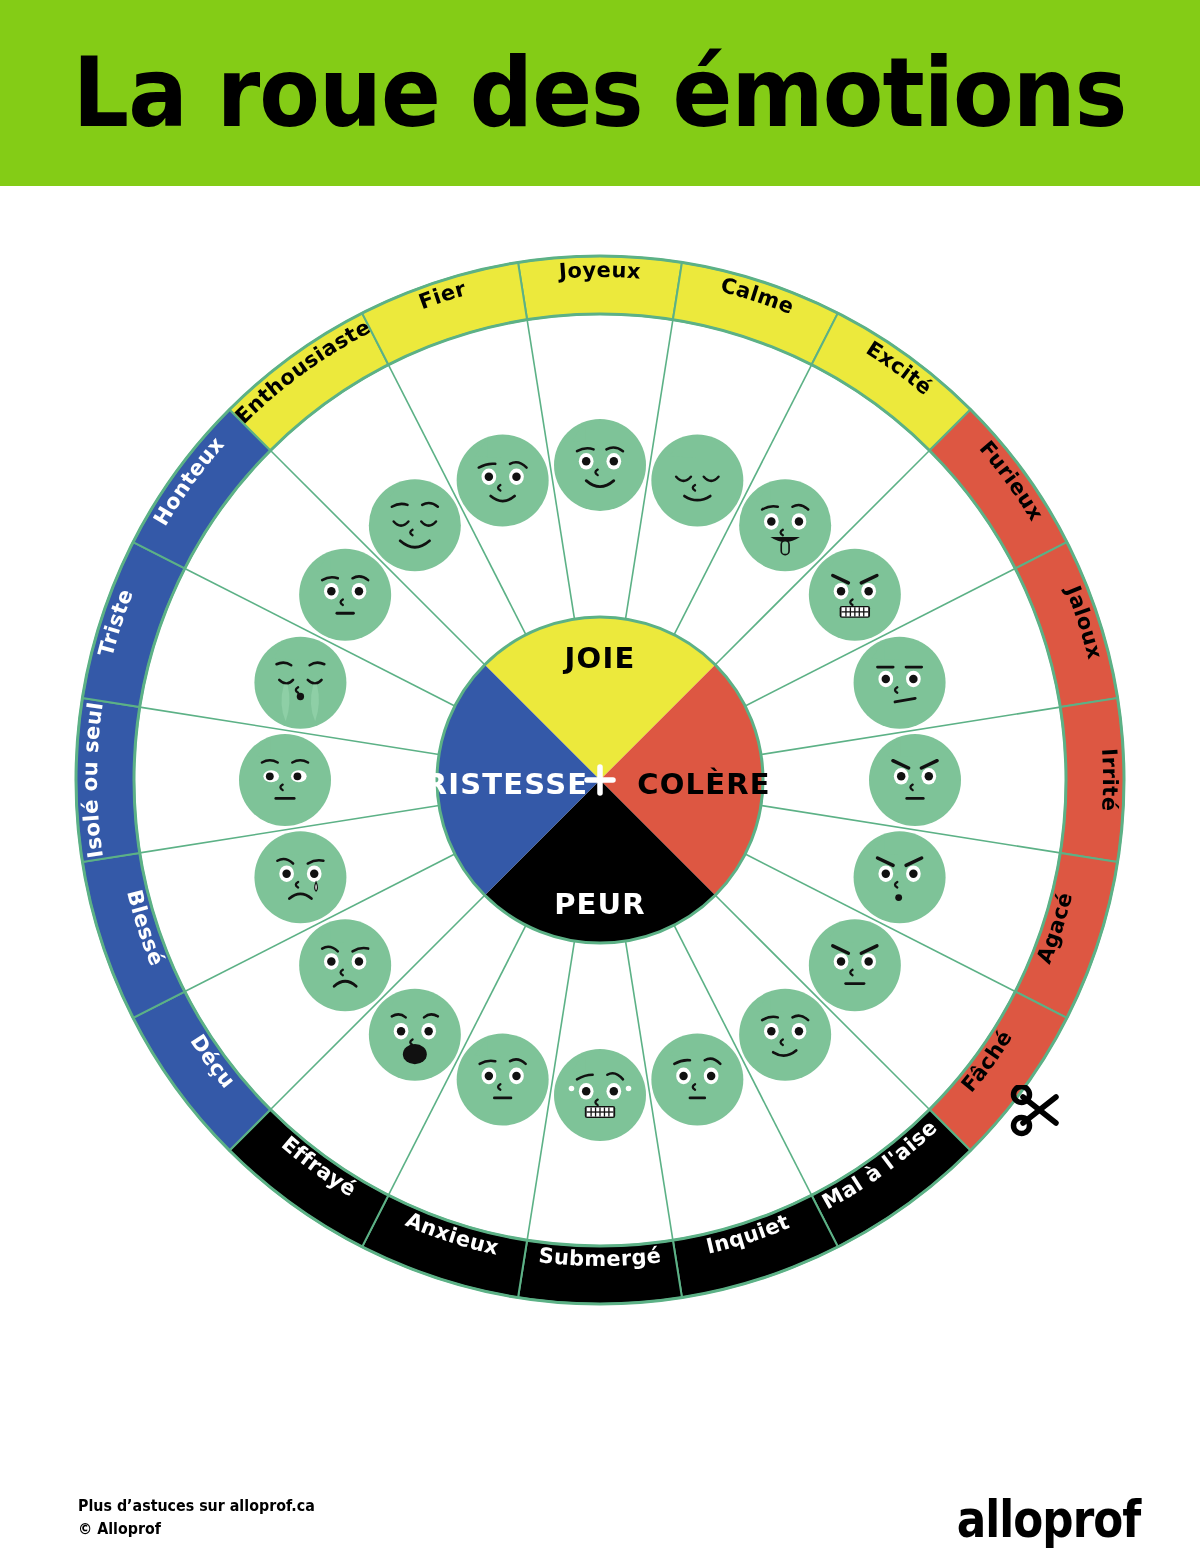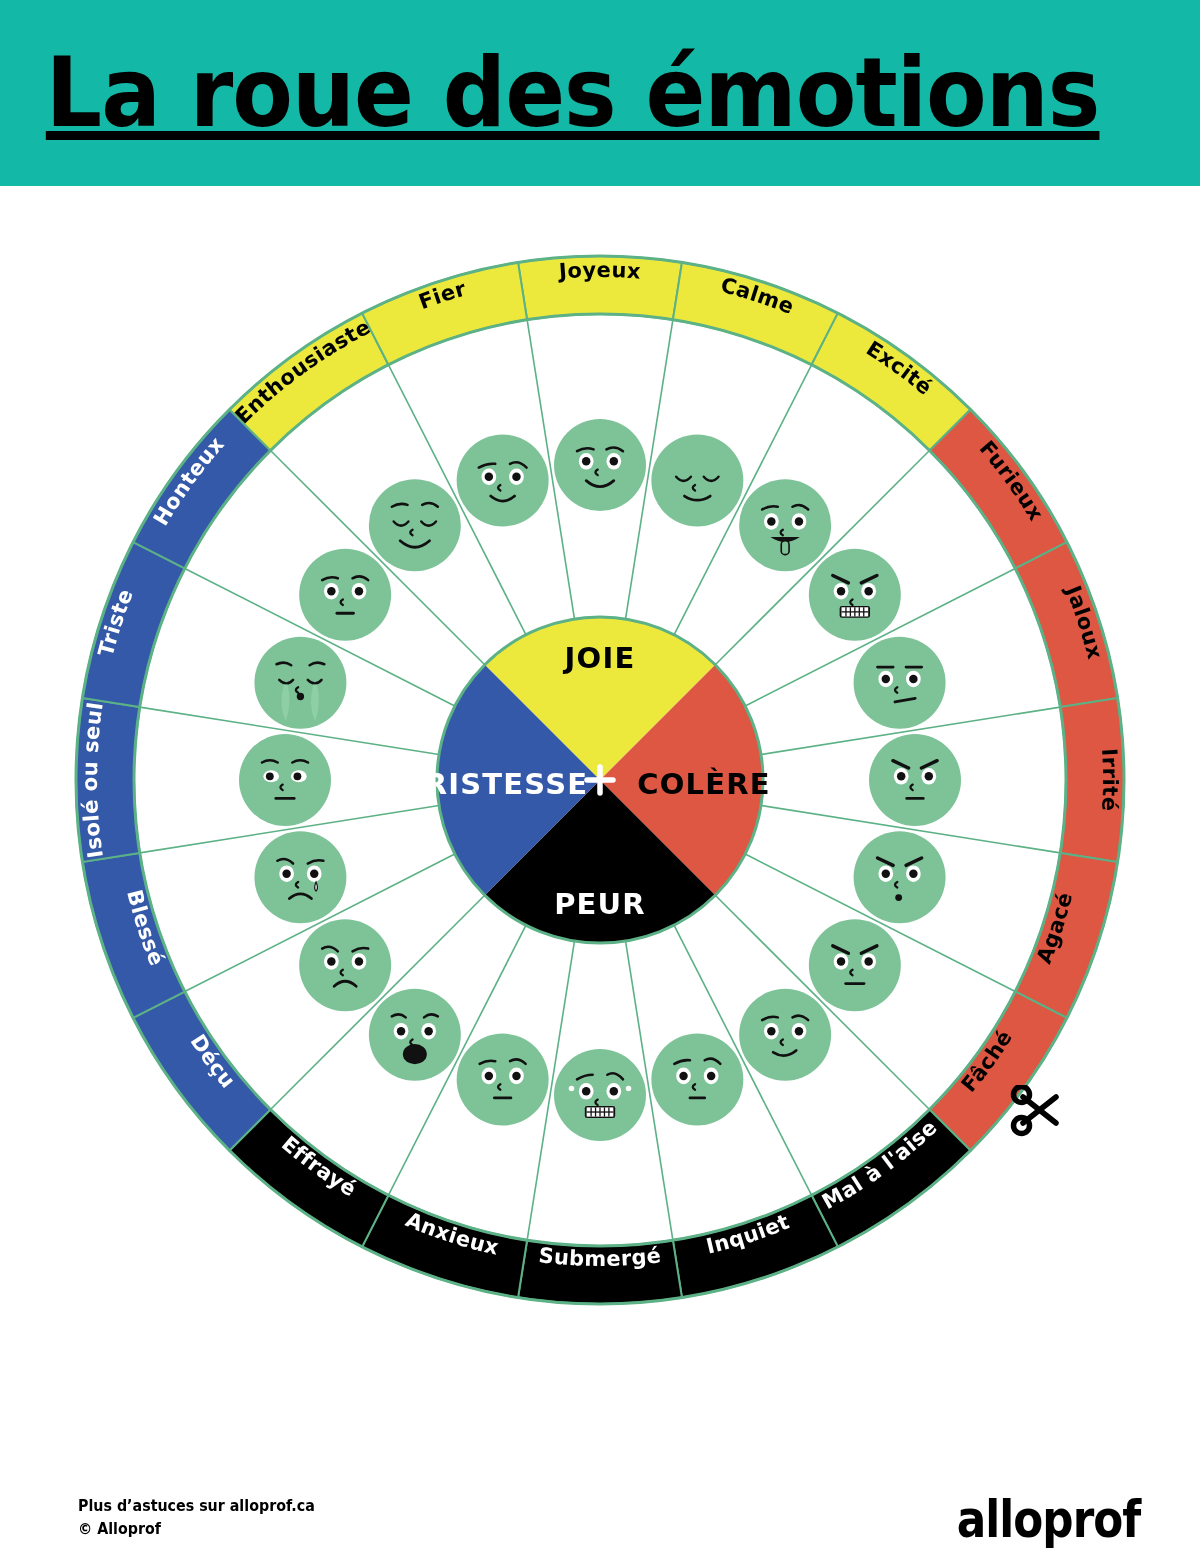--- a/index.html
+++ b/index.html
@@ -5,22 +5,22 @@
   html,body{margin:0;padding:0;}
   body{
     width:1200px;height:1553px;
     background:#ffffff;
     font-family:"Liberation Sans", sans-serif;
     overflow:hidden;position:relative;
   }
   
   #header-banner{
     position:absolute;left:0;top:0;width:1200px;height:186px;
-    background:#14b8a6;
-    display:flex;align-items:center;text-decoration:underline;
+    background:#84cc16;
+    display:flex;align-items:center;justify-content:center;
   }
   #page-title{
     font-family:"DejaVu Sans", sans-serif;
     font-weight:700;
     font-size:96px;
     line-height:1;
     letter-spacing:-1px;
     color:#000000;
     transform:scaleX(0.92);
     white-space:nowrap;

